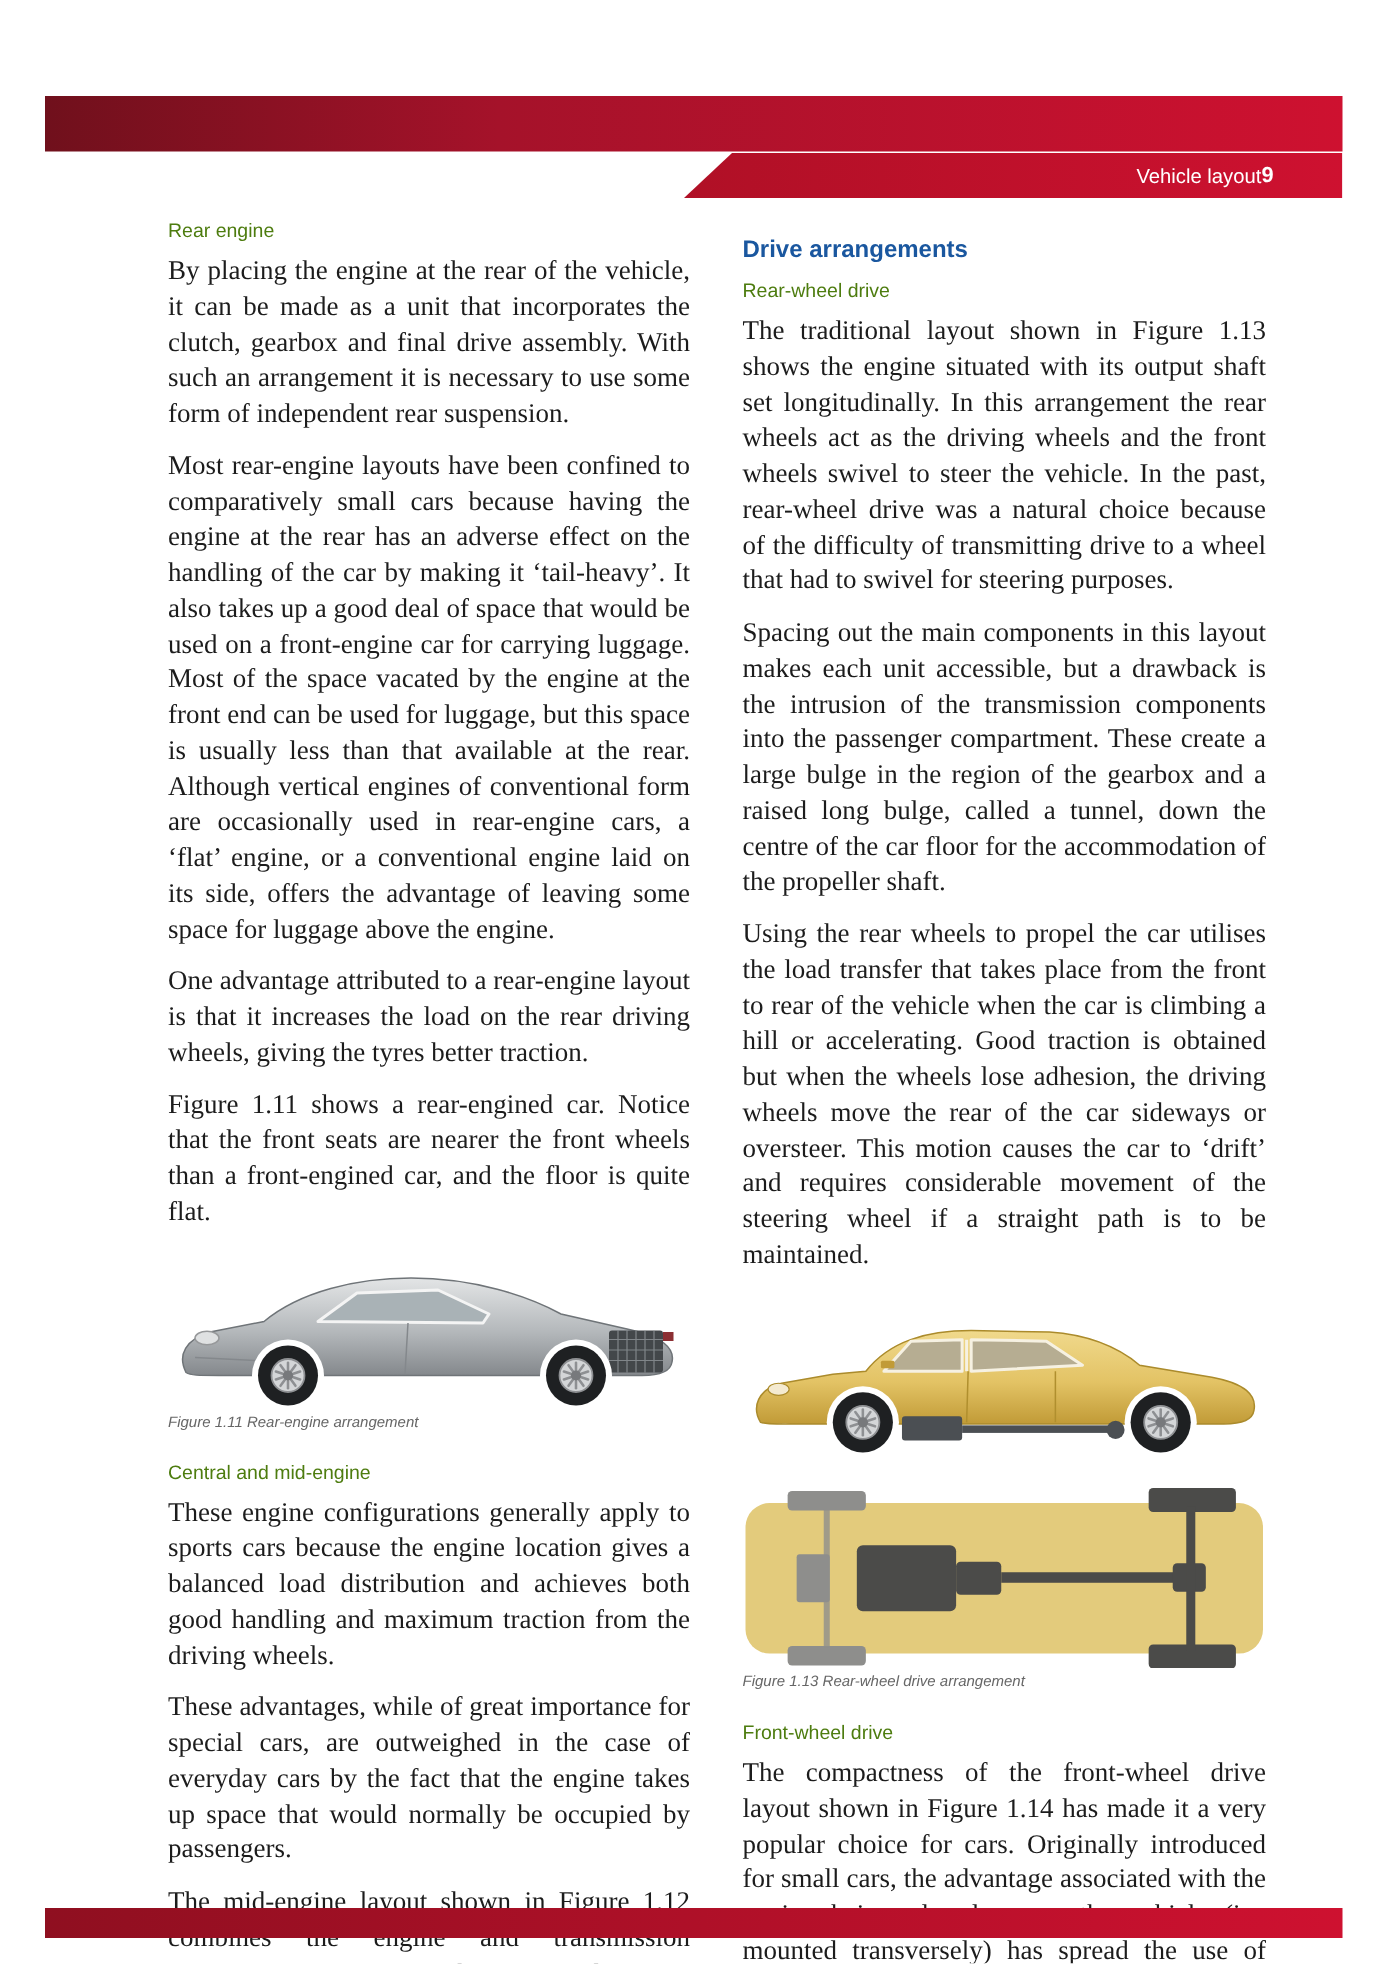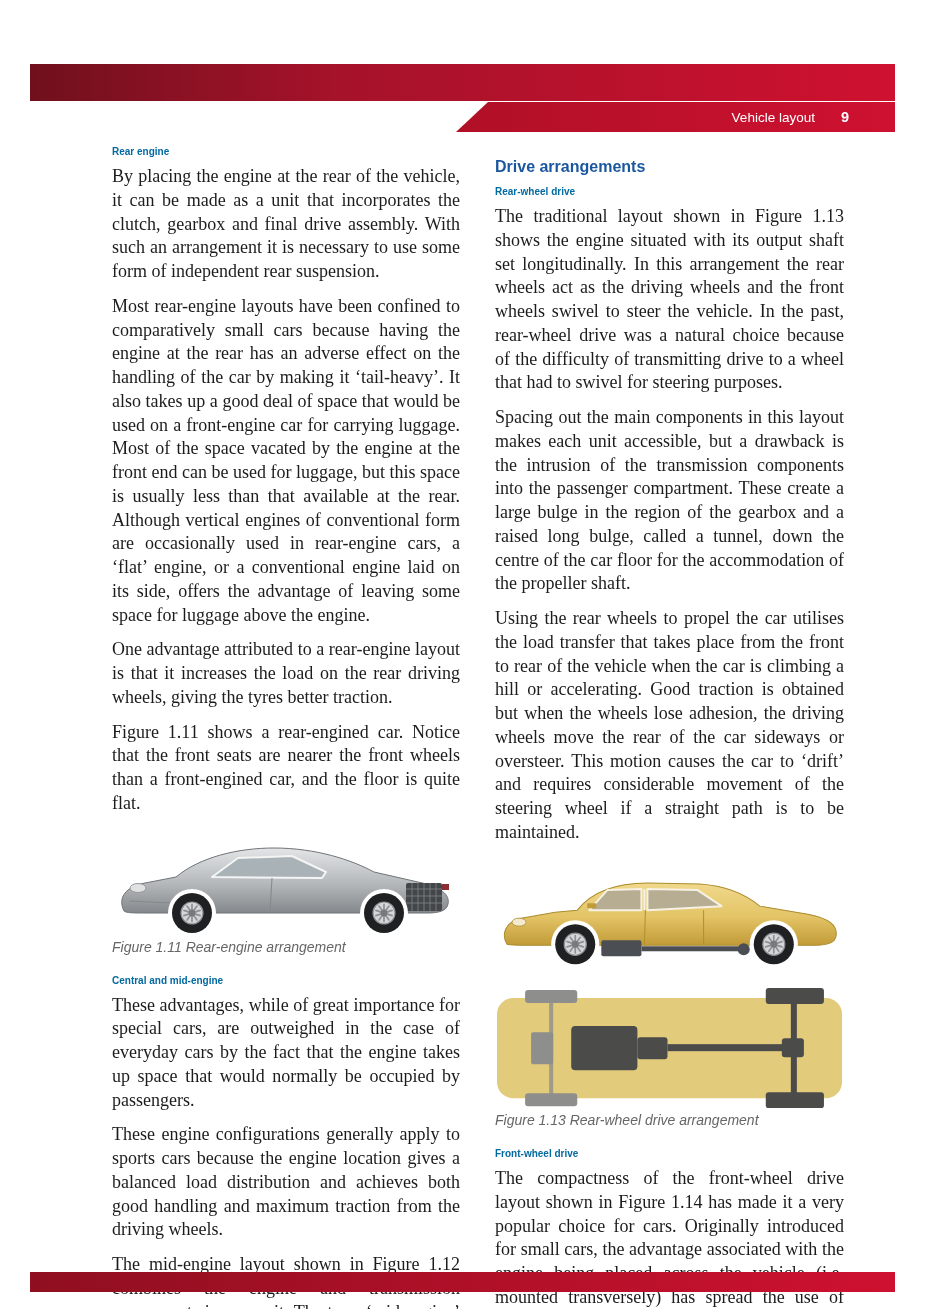--- a/index.html
+++ b/index.html
@@ -4,40 +4,40 @@
 <style>
   html,body{margin:0;padding:0;background:#ffffff;}
   .page{position:relative;width:926px;height:1309px;background:#ffffff;overflow:hidden;
         font-family:"Liberation Serif",serif;color:#1c1c1c;}
   
   .band-top{position:absolute;left:30px;top:64px;width:865px;height:37px;
             background:linear-gradient(90deg,#70101c 0%,#a5122a 35%,#ce1130 100%);}
   .band-sub{position:absolute;top:102px;left:456px;width:439px;height:30px;box-sizing:border-box;
             background:linear-gradient(90deg,#b01026,#ce1130);
             clip-path:polygon(32px 0,100% 0,100% 100%,0 100%);
-            display:flex;align-items:center;justify-content:flex-end;gap:26px;padding-right:46px;
+            display:flex;align-items:center;justify-content:flex-end;padding-right:46px;
             font-family:"Liberation Sans",sans-serif;color:#ffffff;font-size:13.5px;}
   .band-sub .pageno{font-weight:700;font-size:14.5px;}
   .band-bottom{position:absolute;left:30px;bottom:17px;width:865px;height:20px;
                background:linear-gradient(90deg,#8f0f20,#ce1130);}
   
   .col{position:absolute;top:146px;width:348px;}
   .col.left{left:112px;}
   .col.right{left:495px;width:349px;}
   h2.blue{font-family:"Liberation Sans",sans-serif;font-size:16px;font-weight:700;
           color:#1a579f;margin:12px 0 10px 0;}
-  h3.red{font-family:"Liberation Sans",sans-serif;font-size:10px;font-weight:700;
-         color:#0369a1;margin:20px 0 8px 0;}
+  h3.red{font-family:"Liberation Sans",sans-serif;font-size:13px;font-weight:400;
+         color:#4d7c0f;margin:20px 0 8px 0;}
   h3.red.first{margin-top:0;}
   p.body{font-size:18px;line-height:1.32;text-align:justify;margin:0 0 11px 0;}
   figure.fig{margin:10px 0 4px 0;padding:0;}
   figure.fig svg{display:block;height:auto;}
   .w100{width:100%;}
   .w94{width:94%;}
-  p.caption{font-family:"Liberation Sans",sans-serif;font-style:italic;font-size:14px;
+  p.caption{font-family:"Liberation Sans",sans-serif;font-style:italic;font-size:10px;
             color:#666666;margin:4px 0 0 0;}
   p.caption.gapafter{margin-bottom:2px;}
   .schematic{margin-top:16px;}
   .caption-spaced{margin-top:24px;}
   .hiddendefs{position:absolute;width:0;height:0;overflow:hidden;}
 </style>
 </head>
 <body>
 
 <div class="page">
@@ -101,22 +101,22 @@
         <rect x="330" y="57" width="7" height="6" fill="#8c2f33"></rect>
         <circle cx="80" cy="86" r="24" fill="#ffffff"></circle>
         <circle cx="272" cy="86" r="24" fill="#ffffff"></circle>
         <use href="#wheel" transform="translate(80,86)"></use>
         <use href="#wheel" transform="translate(272,86)"></use>
       </svg>
     </figure>
     <p class="caption">Figure 1.11  Rear-engine arrangement</p>
 
     <h3 class="red">Central and mid-engine</h3>
+    <p class="body">These engine configurations generally apply to sports cars because the engine location gives a balanced load distribution and achieves both good handling and maximum traction from the driving wheels.</p>
     <p class="body">These advantages, while of great importance for special cars, are outweighed in the case of everyday cars by the fact that the engine takes up space that would normally be occupied by passengers.</p>
-    <p class="body">These engine configurations generally apply to sports cars because the engine location gives a balanced load distribution and achieves both good handling and maximum traction from the driving wheels.</p>
     <p class="body">The mid-engine layout shown in Figure 1.12 combines the engine and transmission components in one unit. The term ‘mid-engine’ is used because the engine is mounted in front of the rear axle line.</p>
 
     <figure class="fig">
       <svg class="w94" viewBox="0 0 330 108">
         <path d="M14,82 C8,72 14,62 30,58 L58,52 C78,32 112,24 144,24 C178,24 202,32 220,42 L262,46
                  C296,50 314,60 312,72 C311,81 300,84 288,84 L34,84 C22,84 17,84 14,82 Z" fill="url(#g-green)" stroke="#0b6843" stroke-width="1"></path>
         <polygon points="92,52 114,34 162,32 196,44 192,52" fill="#9fc4b4" stroke="#eef7f2" stroke-width="2" stroke-linejoin="round"></polygon>
         <line x1="150" y1="52" x2="148" y2="83" stroke="#0e7a50" stroke-width="1"></line>
         <ellipse cx="28" cy="62" rx="7" ry="4" fill="#d7efe3" stroke="#0b6843" stroke-width="0.8"></ellipse>
         <rect x="214" y="56" width="42" height="26" rx="2" fill="#3c4043"></rect>

